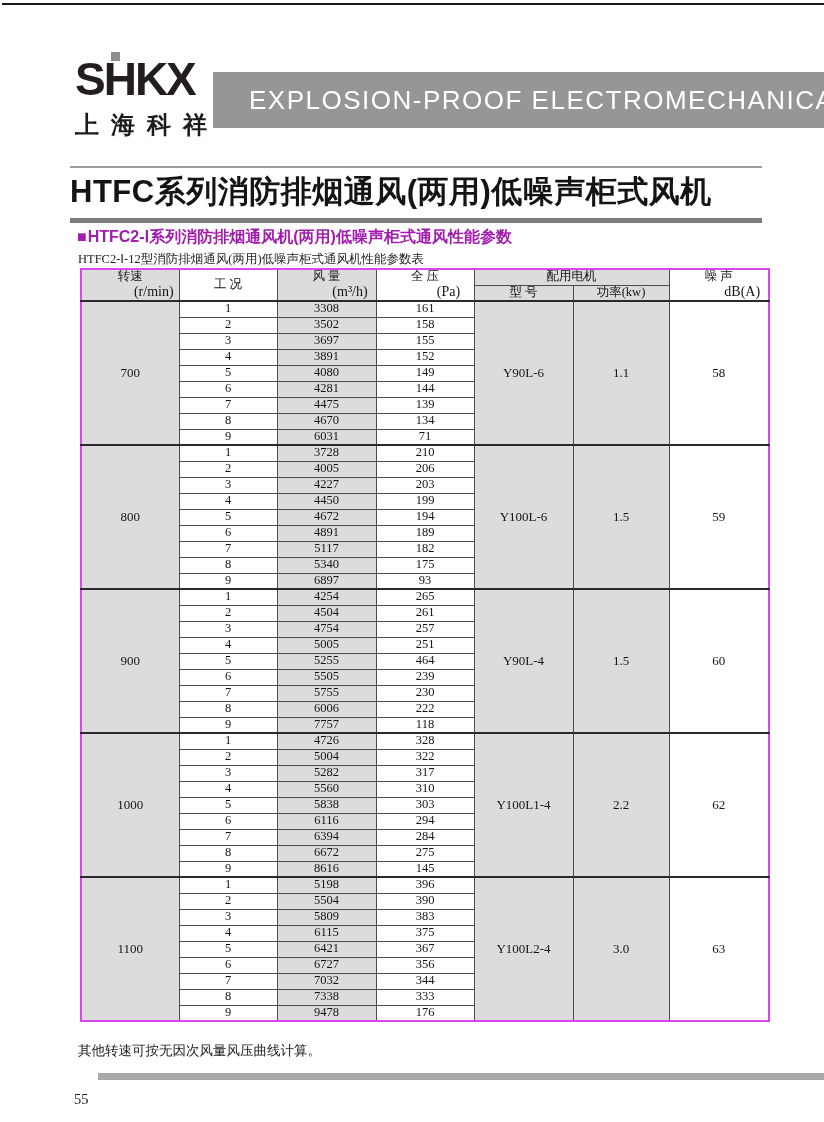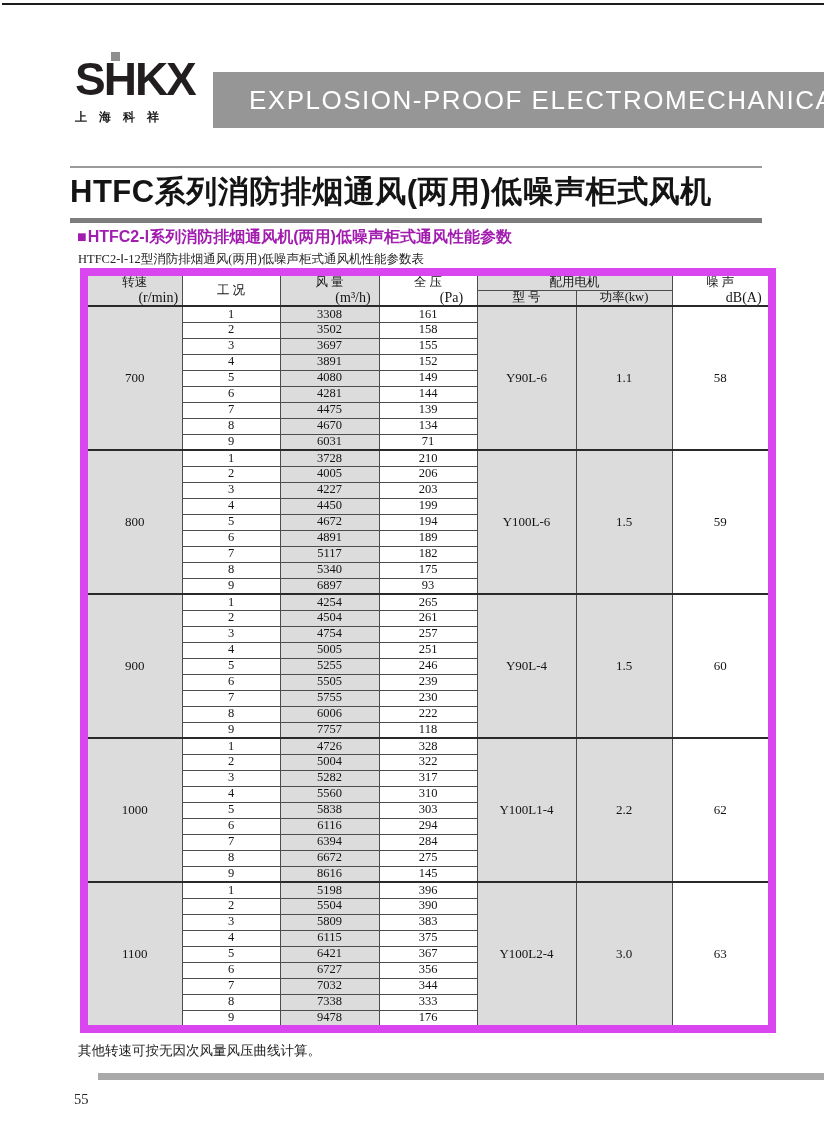--- a/index.html
+++ b/index.html
@@ -13,21 +13,21 @@
   
   .logo { position:absolute; left:75px; top:56px; width:140px; }
   .logo-en {
     font-family:"Liberation Sans", sans-serif; font-weight:bold;
     font-size:46px; line-height:1.0; letter-spacing:-2px; color:#221e1f;
     position:relative; white-space:nowrap;
   }
   .logo-dot { position:absolute; left:36px; top:-4px; width:9px; height:9px; background:var(--logo-dot,#8f8f8f); }
   .logo-cn {
     font-family:"Liberation Sans", sans-serif; font-weight:bold;
-    font-size:12px; letter-spacing:12px; margin-top:7px; white-space:nowrap; color:#1b1b1b;
+    font-size:24px; letter-spacing:12px; margin-top:7px; white-space:nowrap; color:#1b1b1b;
   }
   .banner {
     position:absolute; left:213px; right:0; top:72px; height:56px;
     background:var(--banner-bg,#969696); color:#ffffff;
     display:flex; align-items:center; padding-left:36px;
     font-family:"Liberation Sans", sans-serif; font-size:26px; letter-spacing:1.5px;
     white-space:nowrap;
   }
 
   
@@ -52,21 +52,21 @@
   
   table.spec {
     position:absolute; left:80px; top:268px; width:688px;
     border-collapse:collapse; table-layout:fixed;
     font-size:12.5px; color:#141414;
   }
   table.spec td {
     border:1px solid #4c4c4c; text-align:center; vertical-align:middle;
     padding:0; height:16px; line-height:1.1; overflow:hidden;
   }
-  table.spec { border:8px solid #d946ef; }
+  table.spec { border:2px solid #d946ef; }
   thead td { height:20px; }
   thead .unit { font-size:14px;padding-left:47px; }
   thead tr:last-child td { border-bottom:2px solid #2a2a2a; }
   td.shade { background:var(--table-shade,#dcdcdc); }
   tr.block-first td { border-top:2px solid #2a2a2a; }
   td.merged { font-size:13px; }
 
   
   .footnote { position:absolute; left:78px; top:1042px; font-size:13.5px; color:#1a1a1a; white-space:nowrap; }
   .page-num { position:absolute; left:74px; top:1068px; font-size:14.5px; color:#222;margin-top:23px; }
@@ -256,21 +256,21 @@
         <td>257</td>
       </tr>
       <tr>
         <td>4</td>
         <td class="shade">5005</td>
         <td>251</td>
       </tr>
       <tr>
         <td>5</td>
         <td class="shade">5255</td>
-        <td>246</td>
+        <td>464</td>
       </tr>
       <tr>
         <td>6</td>
         <td class="shade">5505</td>
         <td>239</td>
       </tr>
       <tr>
         <td>7</td>
         <td class="shade">5755</td>
         <td>230</td>

